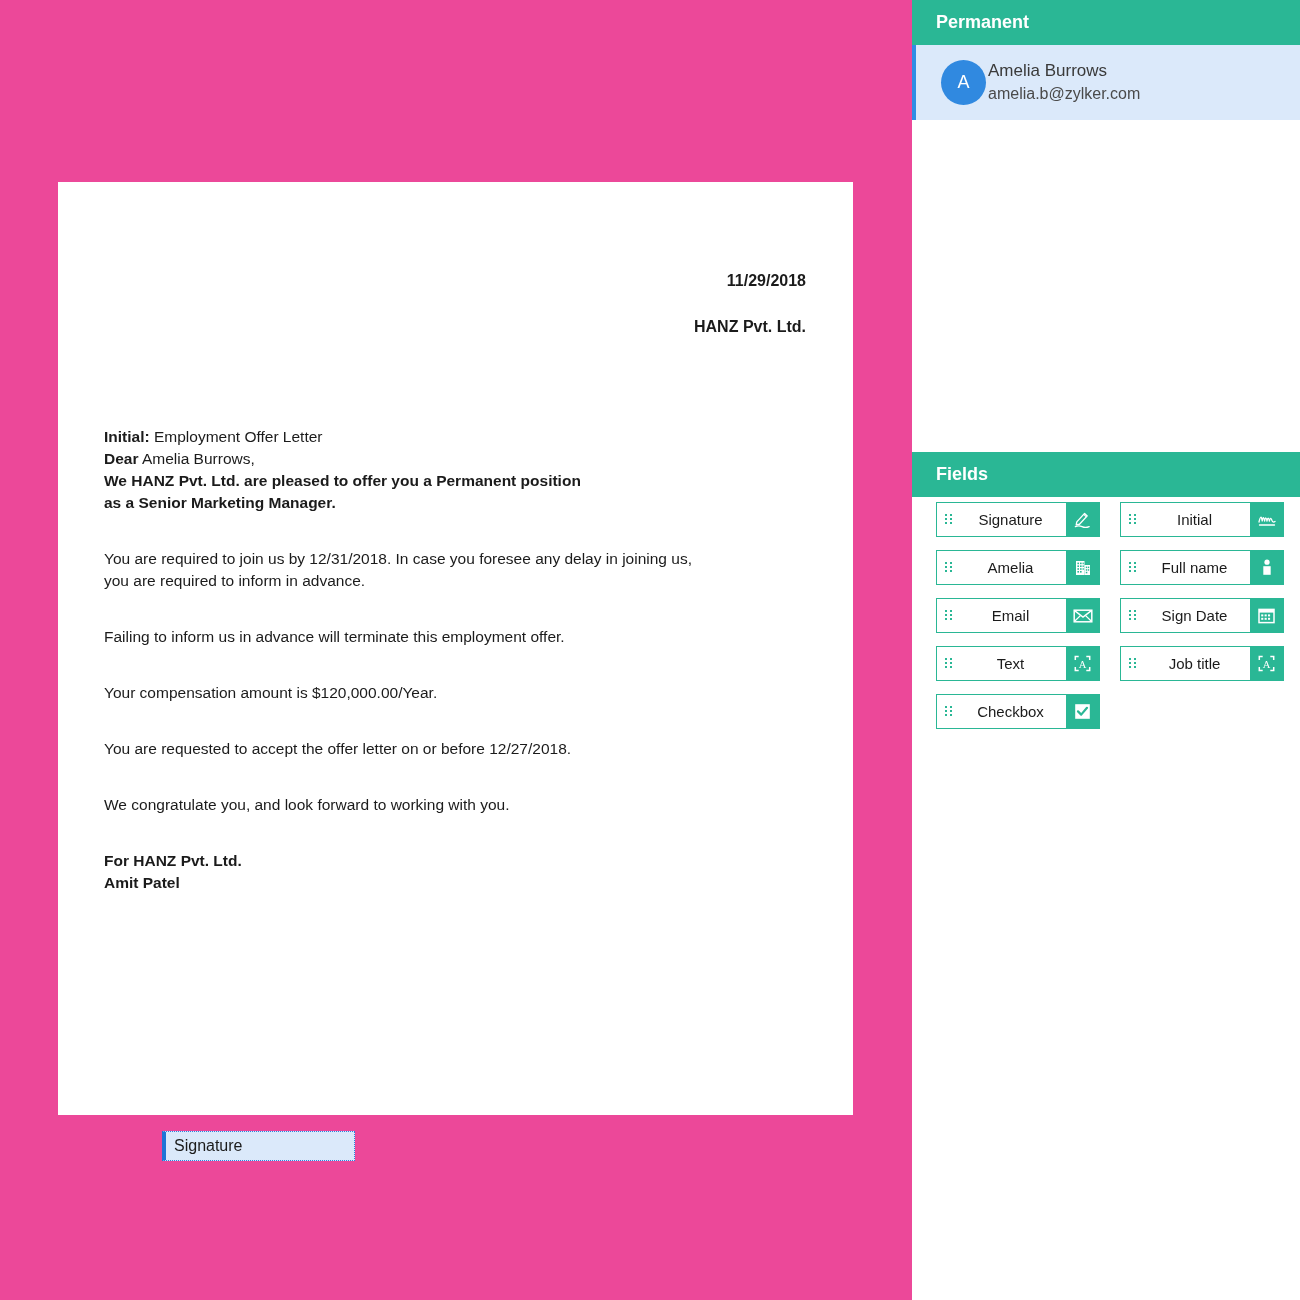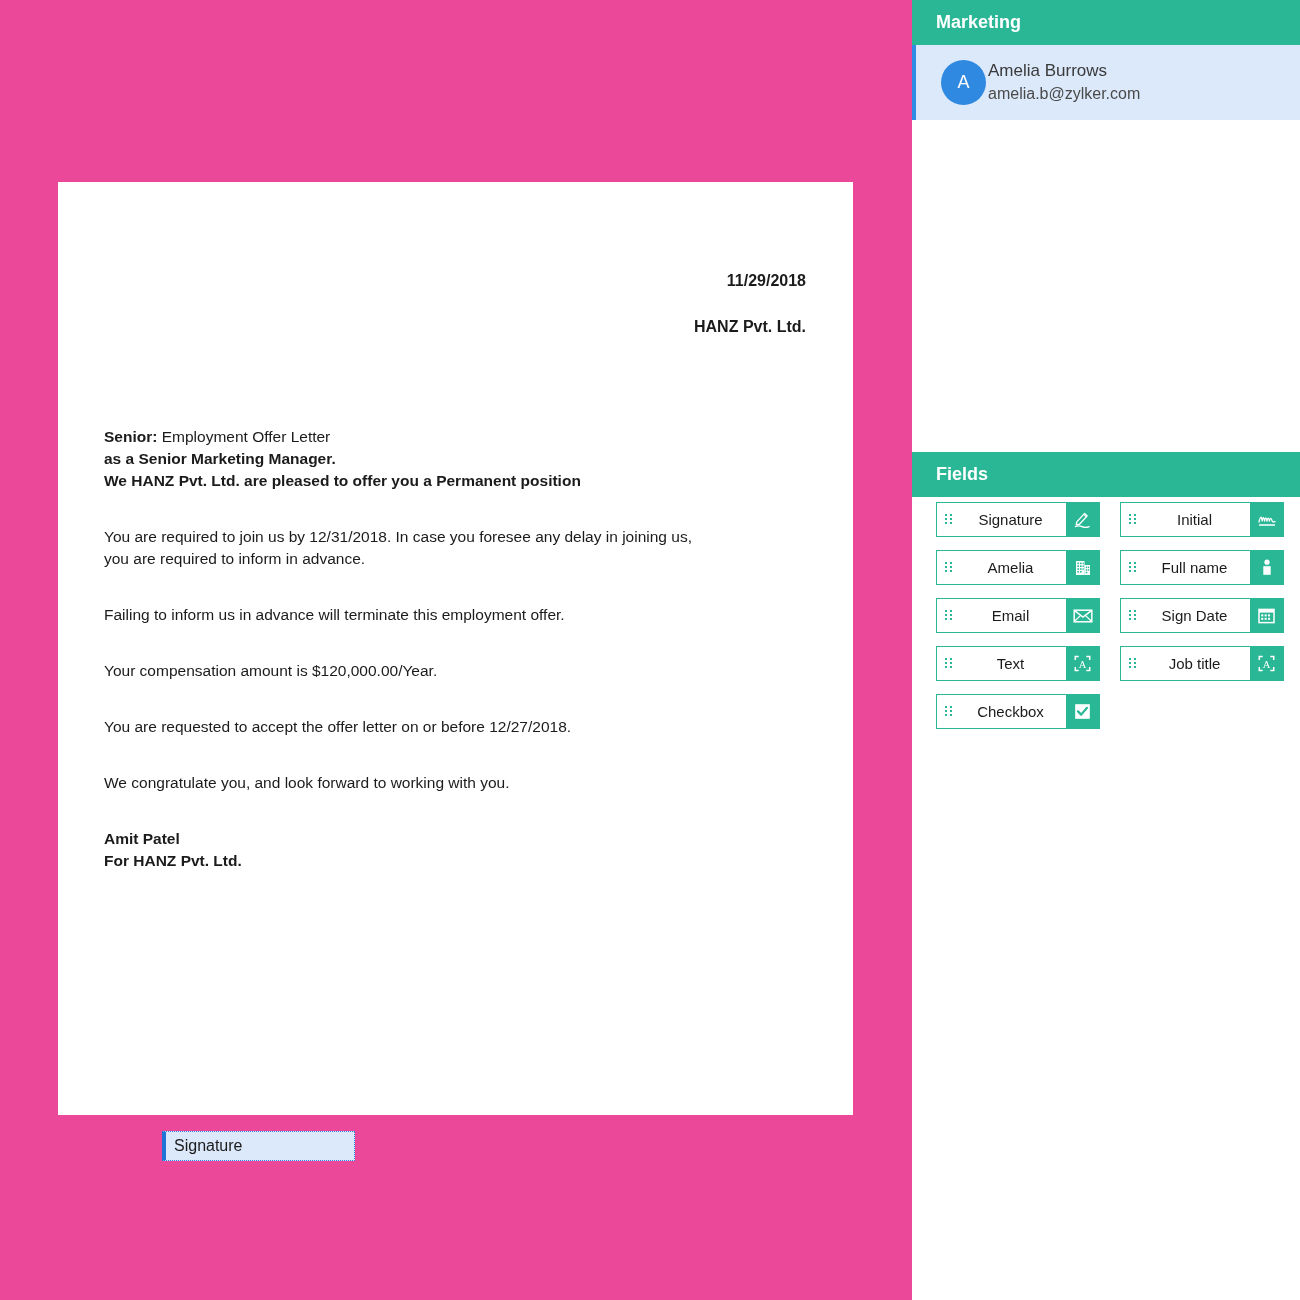--- a/index.html
+++ b/index.html
@@ -298,54 +298,55 @@
       <span>Send</span>
     </button>
   </div>
 
   <div id="letter-page">
 
     <div class="letter-right" id="letter-date">11/29/2018</div>
     <div class="letter-right" id="letter-company">HANZ Pvt. Ltd.</div>
 
     <div id="letter-body">
-      <p><span class="bold">Senior:</span><span> Employment Offer Letter</span></p>
+      <p><span class="bold">Initial:</span><span> Employment Offer Letter</span></p>
+      <p><span class="bold">Dear</span><span> Amelia Burrows,</span></p>
+      <p class="semi">We HANZ Pvt. Ltd. are pleased to offer you a Permanent position</p>
       <p class="semi">as a Senior Marketing Manager.</p>
-      <p class="semi">We HANZ Pvt. Ltd. are pleased to offer you a Permanent position</p>
 
       <div class="gap"></div>
       <p>You are required to join us by 12/31/2018. In case you foresee any delay in joining us,</p>
       <p>you are required to inform in advance.</p>
 
       <div class="gap"></div>
       <p>Failing to inform us in advance will terminate this employment offer.</p>
 
       <div class="gap"></div>
       <p>Your compensation amount is $120,000.00/Year.</p>
 
       <div class="gap"></div>
       <p>You are requested to accept the offer letter on or before 12/27/2018.</p>
 
       <div class="gap"></div>
       <p>We congratulate you, and look forward to working with you.</p>
 
       <div class="gap"></div>
+      <p class="semi">For HANZ Pvt. Ltd.</p>
       <p class="semi">Amit Patel</p>
-      <p class="semi">For HANZ Pvt. Ltd.</p>
     </div>
 
     <div id="doc-signature-field">
       <span>Signature</span>
     </div>
   </div>
 </div>
 
 <div id="sidebar">
 
-  <div class="panel-header" id="recipients-header">Marketing</div>
+  <div class="panel-header" id="recipients-header">Permanent</div>
 
   <div id="recipient-row">
     <div id="recipient-avatar">A</div>
     <div id="recipient-text">
       <span id="recipient-name">Amelia Burrows</span>
       <span id="recipient-email">amelia.b@zylker.com</span>
     </div>
   </div>
 
   <div class="panel-header" id="fields-header">Fields</div>

